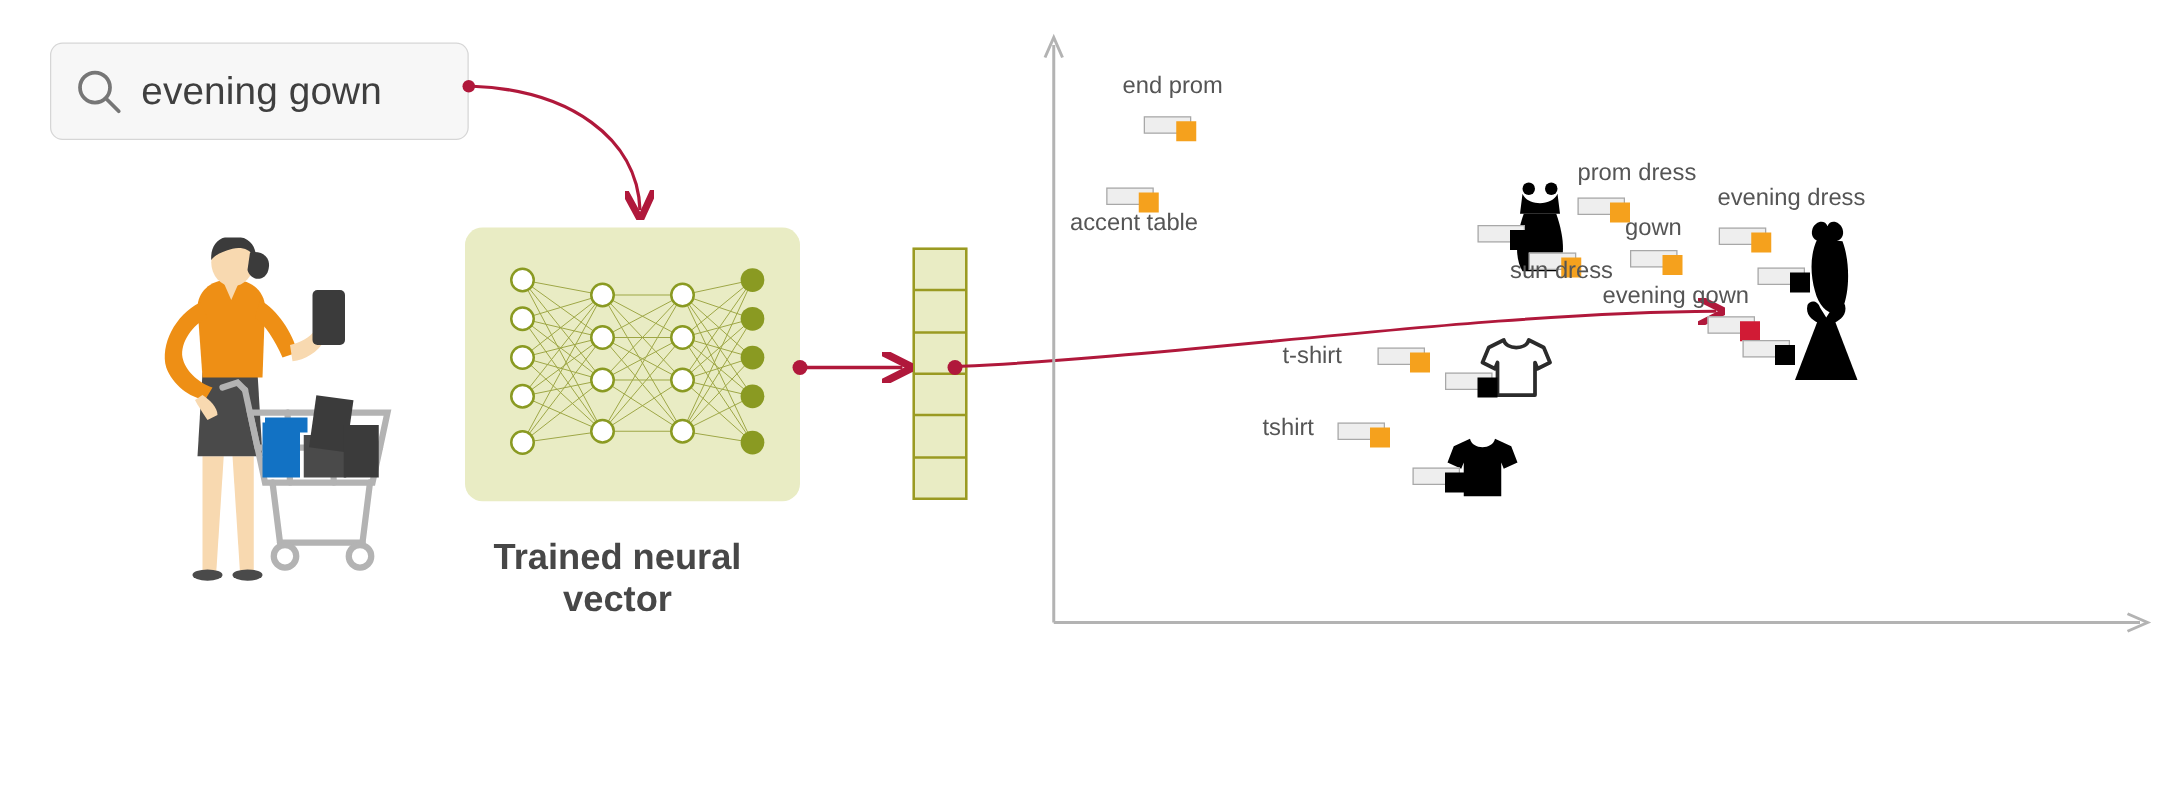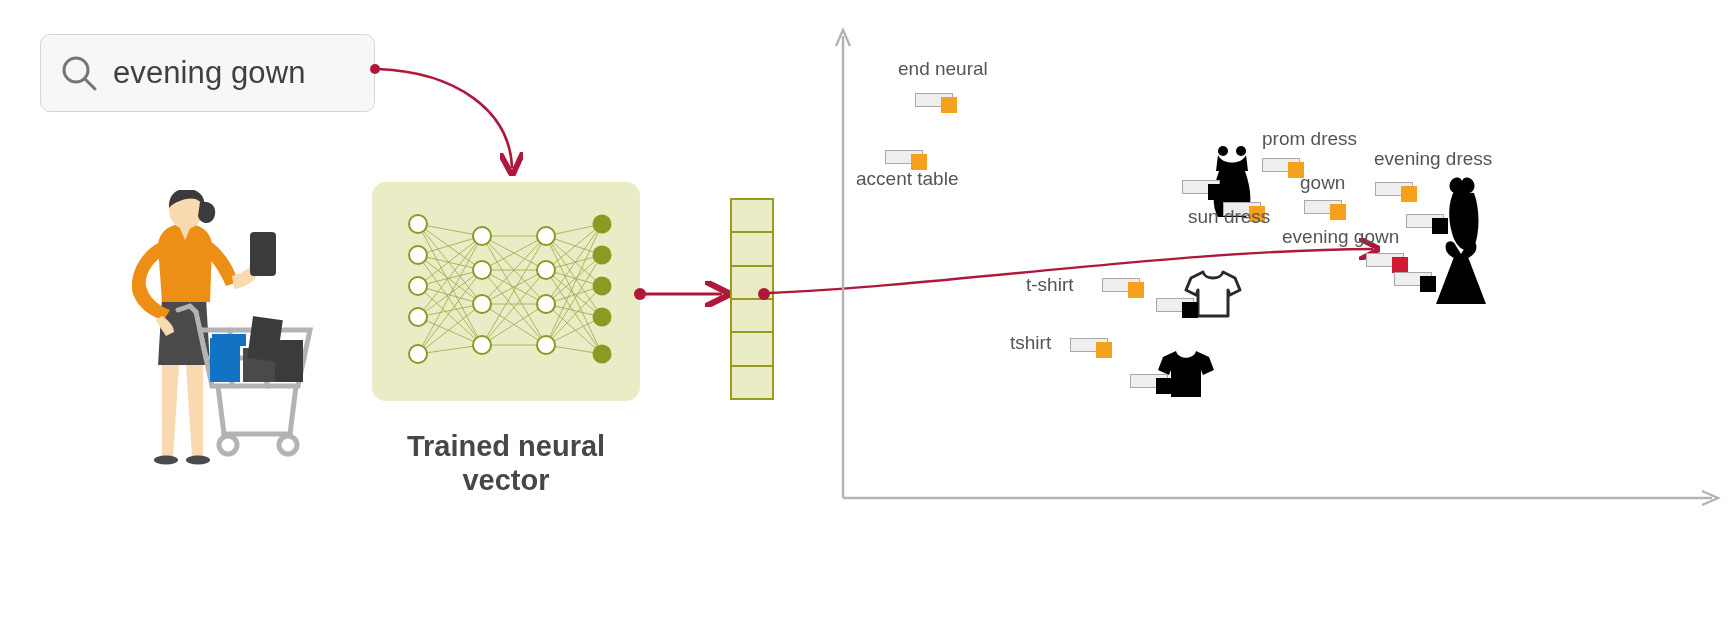--- a/index.html
+++ b/index.html
@@ -16,21 +16,21 @@
 
   
   #shopper{position:absolute;left:100px;top:190px;width:230px;height:285px;}
 
   
   #encoder{position:absolute;left:372px;top:182px;width:268px;height:219px;
     background:#e9ecc4;border-radius:14px;}
   #encoder svg{position:absolute;inset:0;}
   .caption{position:absolute;text-align:center;font-weight:bold;color:#474747;
     font-size:29px;line-height:1.16;}
-  #cap-encoder{left:358px;top:430px;width:296px;}
+  #cap-encoder{left:346px;top:430px;width:296px;}
   #cap-vector{left:672px;top:430px;width:160px;}
 
   
   #qvec{position:absolute;left:730px;top:198px;width:44px;height:202px;
     border:2px solid #9a9a22;box-sizing:border-box;background:#e9ecc4;}
   #qvec .cell{height:33.33px;border-bottom:2px solid #9a9a22;box-sizing:border-box;}
   #qvec .cell:last-child{border-bottom:none;}
 
   
   #links{position:absolute;left:0;top:0;width:1730px;height:634px;pointer-events:none;}
@@ -238,21 +238,21 @@
     <g stroke="#b3b3b3" stroke-width="2.4" fill="none">
       <path d="M843 498 L843 36"></path>
       <path d="M836 46 L843 30 L850 46"></path>
       <path d="M843 498 L1712 498"></path>
       <path d="M1702 491 L1718 498 L1702 505"></path>
     </g>
   </svg>
 
   <div id="plot">
 
-    <div class="lab" style="left:60px;top:38px;">end neural</div>
+    <div class="lab" style="left:60px;top:38px;">end prom</div>
     <div class="pt" style="left:77px;top:73px;">
       <div class="mk q">
           <div class="bar"></div>
           <div class="sq"></div>
         </div>
     </div>
 
     <div class="pt" style="left:47px;top:130px;">
       <div class="mk q">
           <div class="bar"></div>
@@ -274,21 +274,21 @@
           <div class="bar"></div>
           <div class="sq"></div>
         </div>
     </div>
     <div class="pt" style="left:385px;top:182px;">
       <div class="mk q">
           <div class="bar"></div>
           <div class="sq"></div>
         </div>
     </div>
-    <div class="lab" style="left:350px;top:186px;">sun dress</div>
+    <div class="lab" style="left:370px;top:186px;">sun dress</div>
 
     <div class="lab" style="left:424px;top:108px;">prom dress</div>
     <div class="pt" style="left:424px;top:138px;">
       <div class="mk q">
           <div class="bar"></div>
           <div class="sq"></div>
         </div>
     </div>
 
     <div class="lab" style="left:462px;top:152px;">gown</div>

